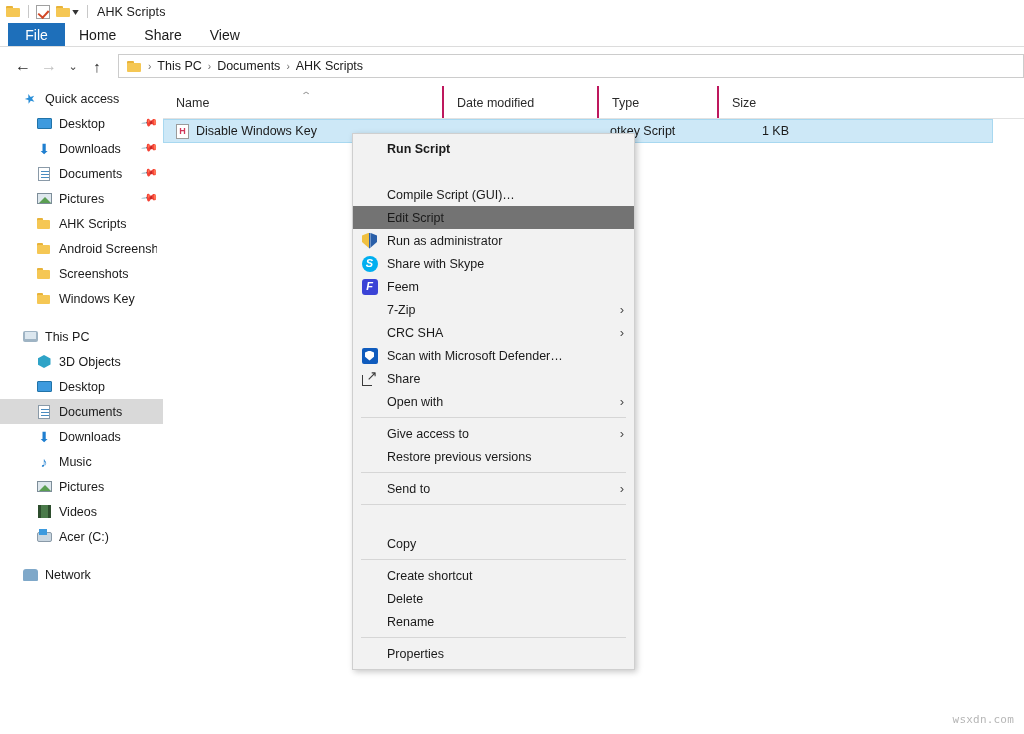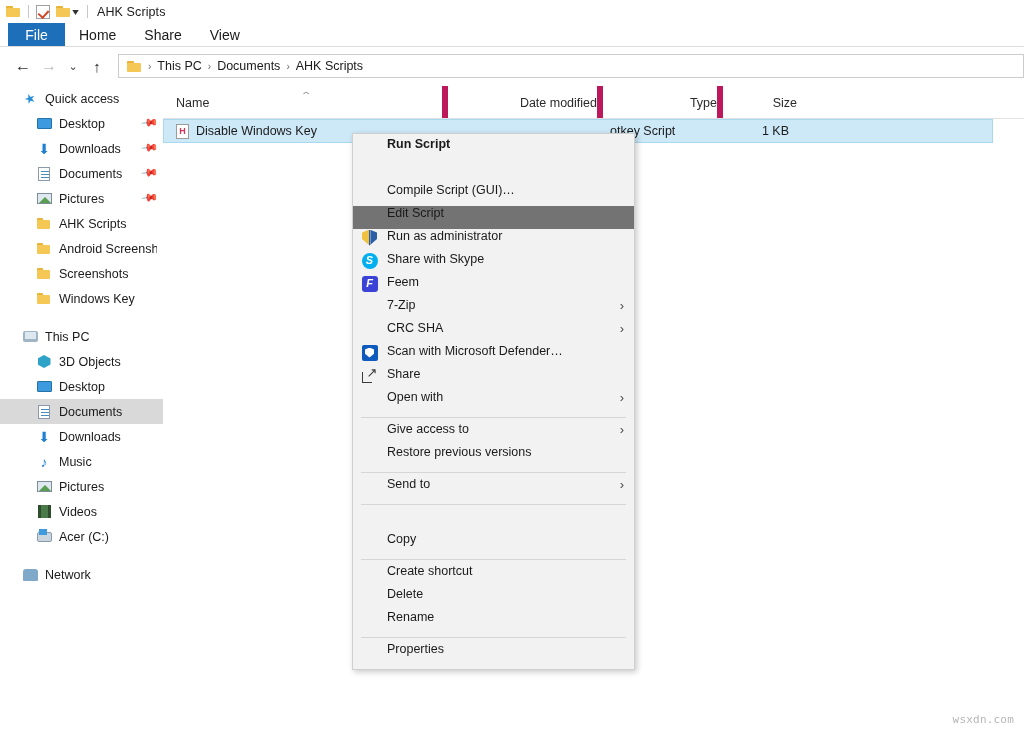--- a/index.html
+++ b/index.html
@@ -227,21 +227,21 @@
   }
   .col {
     font-size: 12.5px; color: #2a2a2a;
     padding: 0 0 8px 13px;
     position: relative;
     height: 100%;
     display: flex; align-items: flex-end;
     cursor: default;
     margin-top: 40px;
   }
-  .col + .col { border-left: 6px solid #be185d; justify-content: flex-end; }
+  .col + .col { border-left: 2px solid #be185d; }
   .col.name { width: 279px; }
   .col.date { width: 155px; }
   .col.type { width: 120px; }
   .col.size { width: 80px; }
   .sort-caret {
     position: absolute; left: 139px; top: 4px;
     font-size: 10px; color: #999; transform: scaleX(1.4);
   }
   .row {
     height: 24px;
@@ -270,21 +270,21 @@
     position: absolute; left: 352px; top: 133px;
     width: 283px;
     background: #f2f2f2;
     border: 1px solid #cfcfcf;
     box-shadow: 2px 2px 6px rgba(0,0,0,0.22);
     padding: 3px 0 4px 0;
     z-index: 50;
   }
   .mi {
     height: 23px;
-    display: flex; align-items: flex-start;
+    display: flex; align-items: center;
     font-size: 12.5px; color: #1a1a1a;
     padding-left: 8px; padding-right: 10px;
     cursor: default; position: relative;
   }
   .mi.bold { font-weight: bold; }
   .mi.hover { background: #737373; }
   .mi-icon {
     width: 17px; height: 17px; flex: 0 0 17px;
     margin-right: 9px;
     display: flex; align-items: center; justify-content: center;

